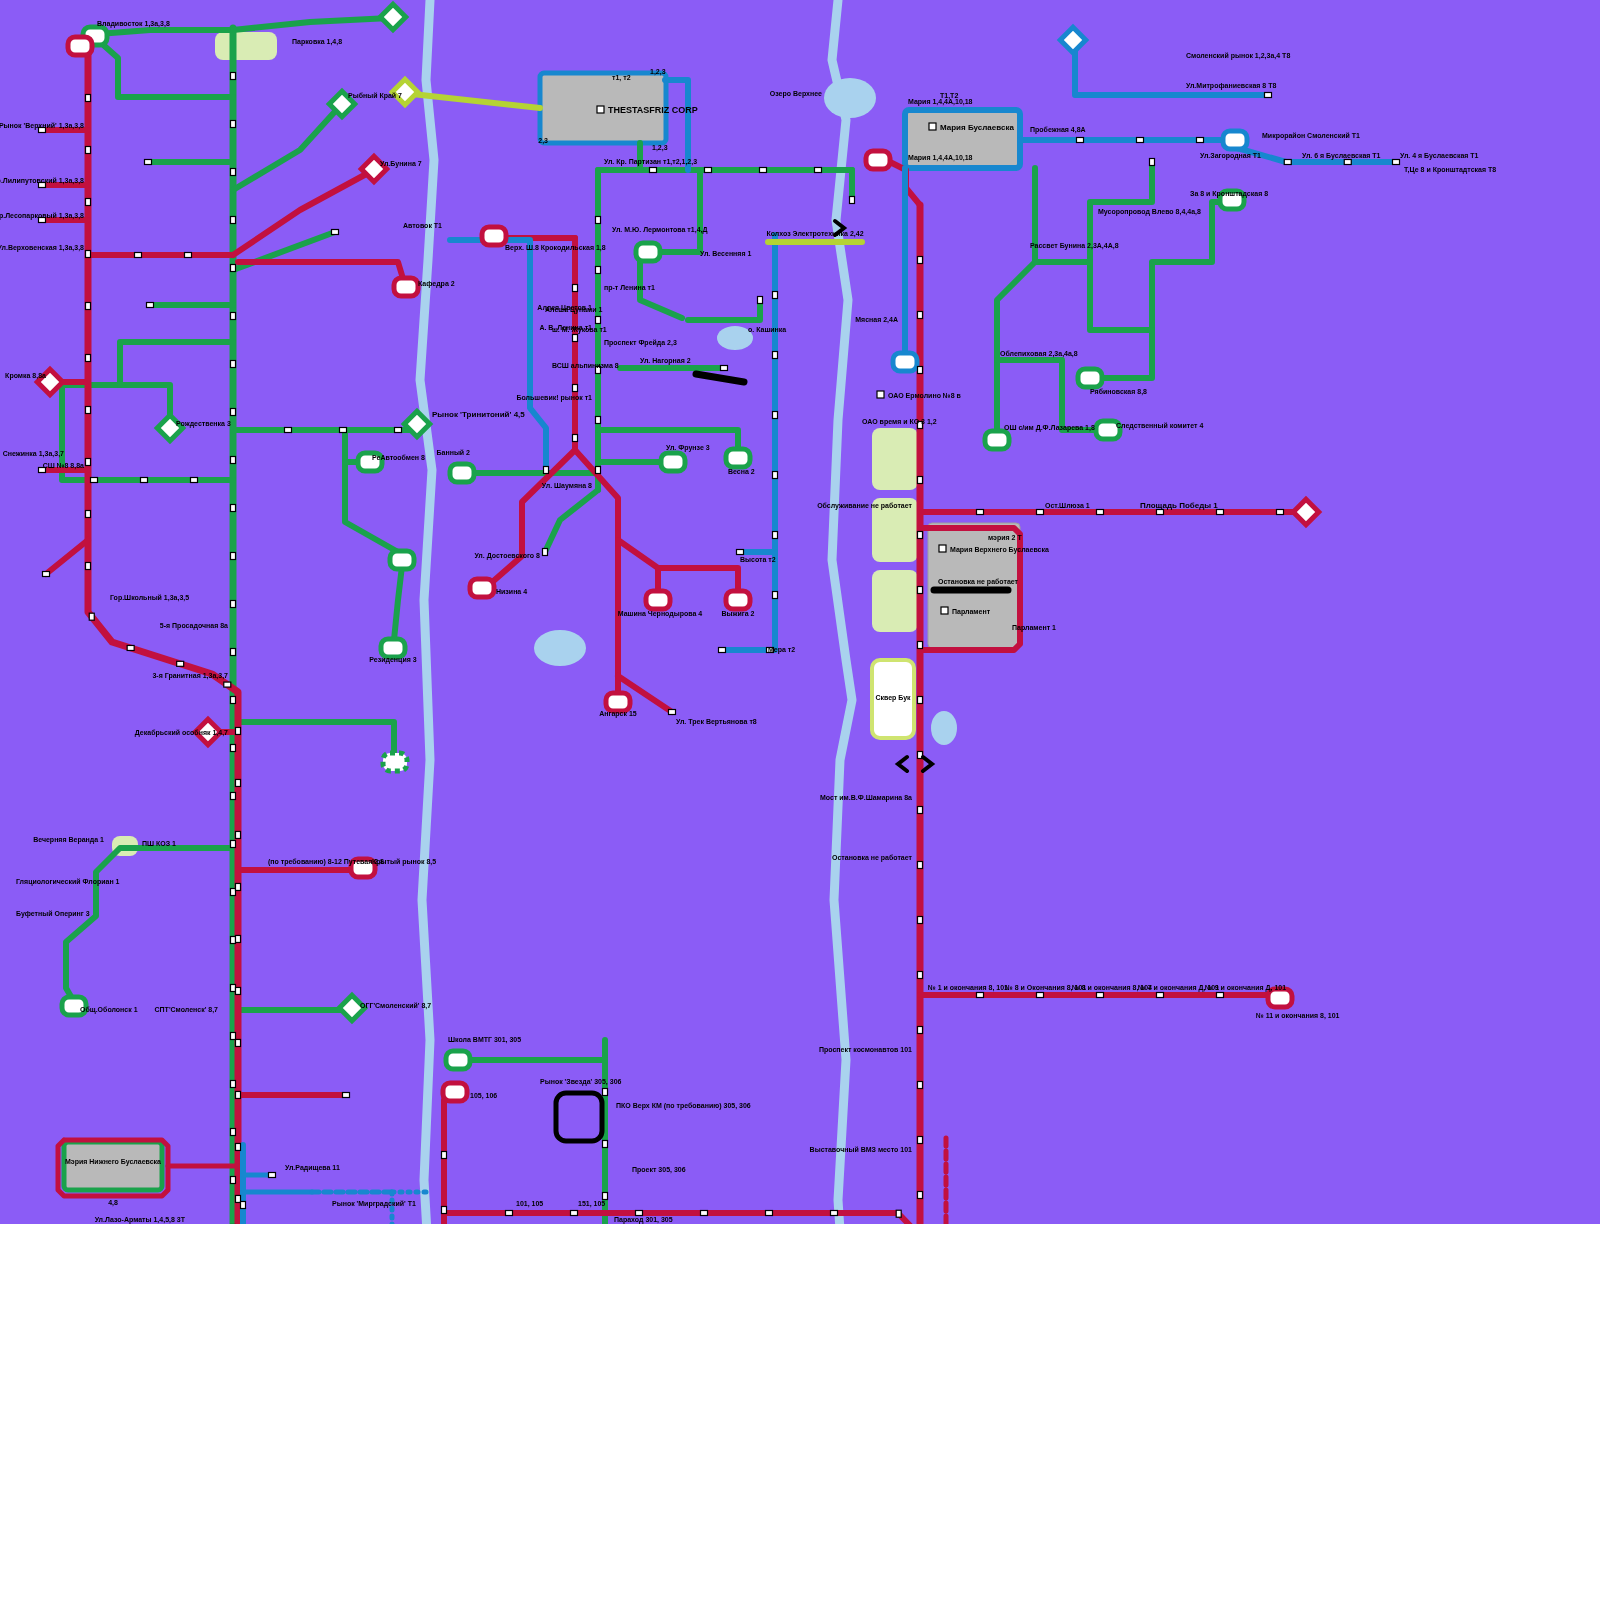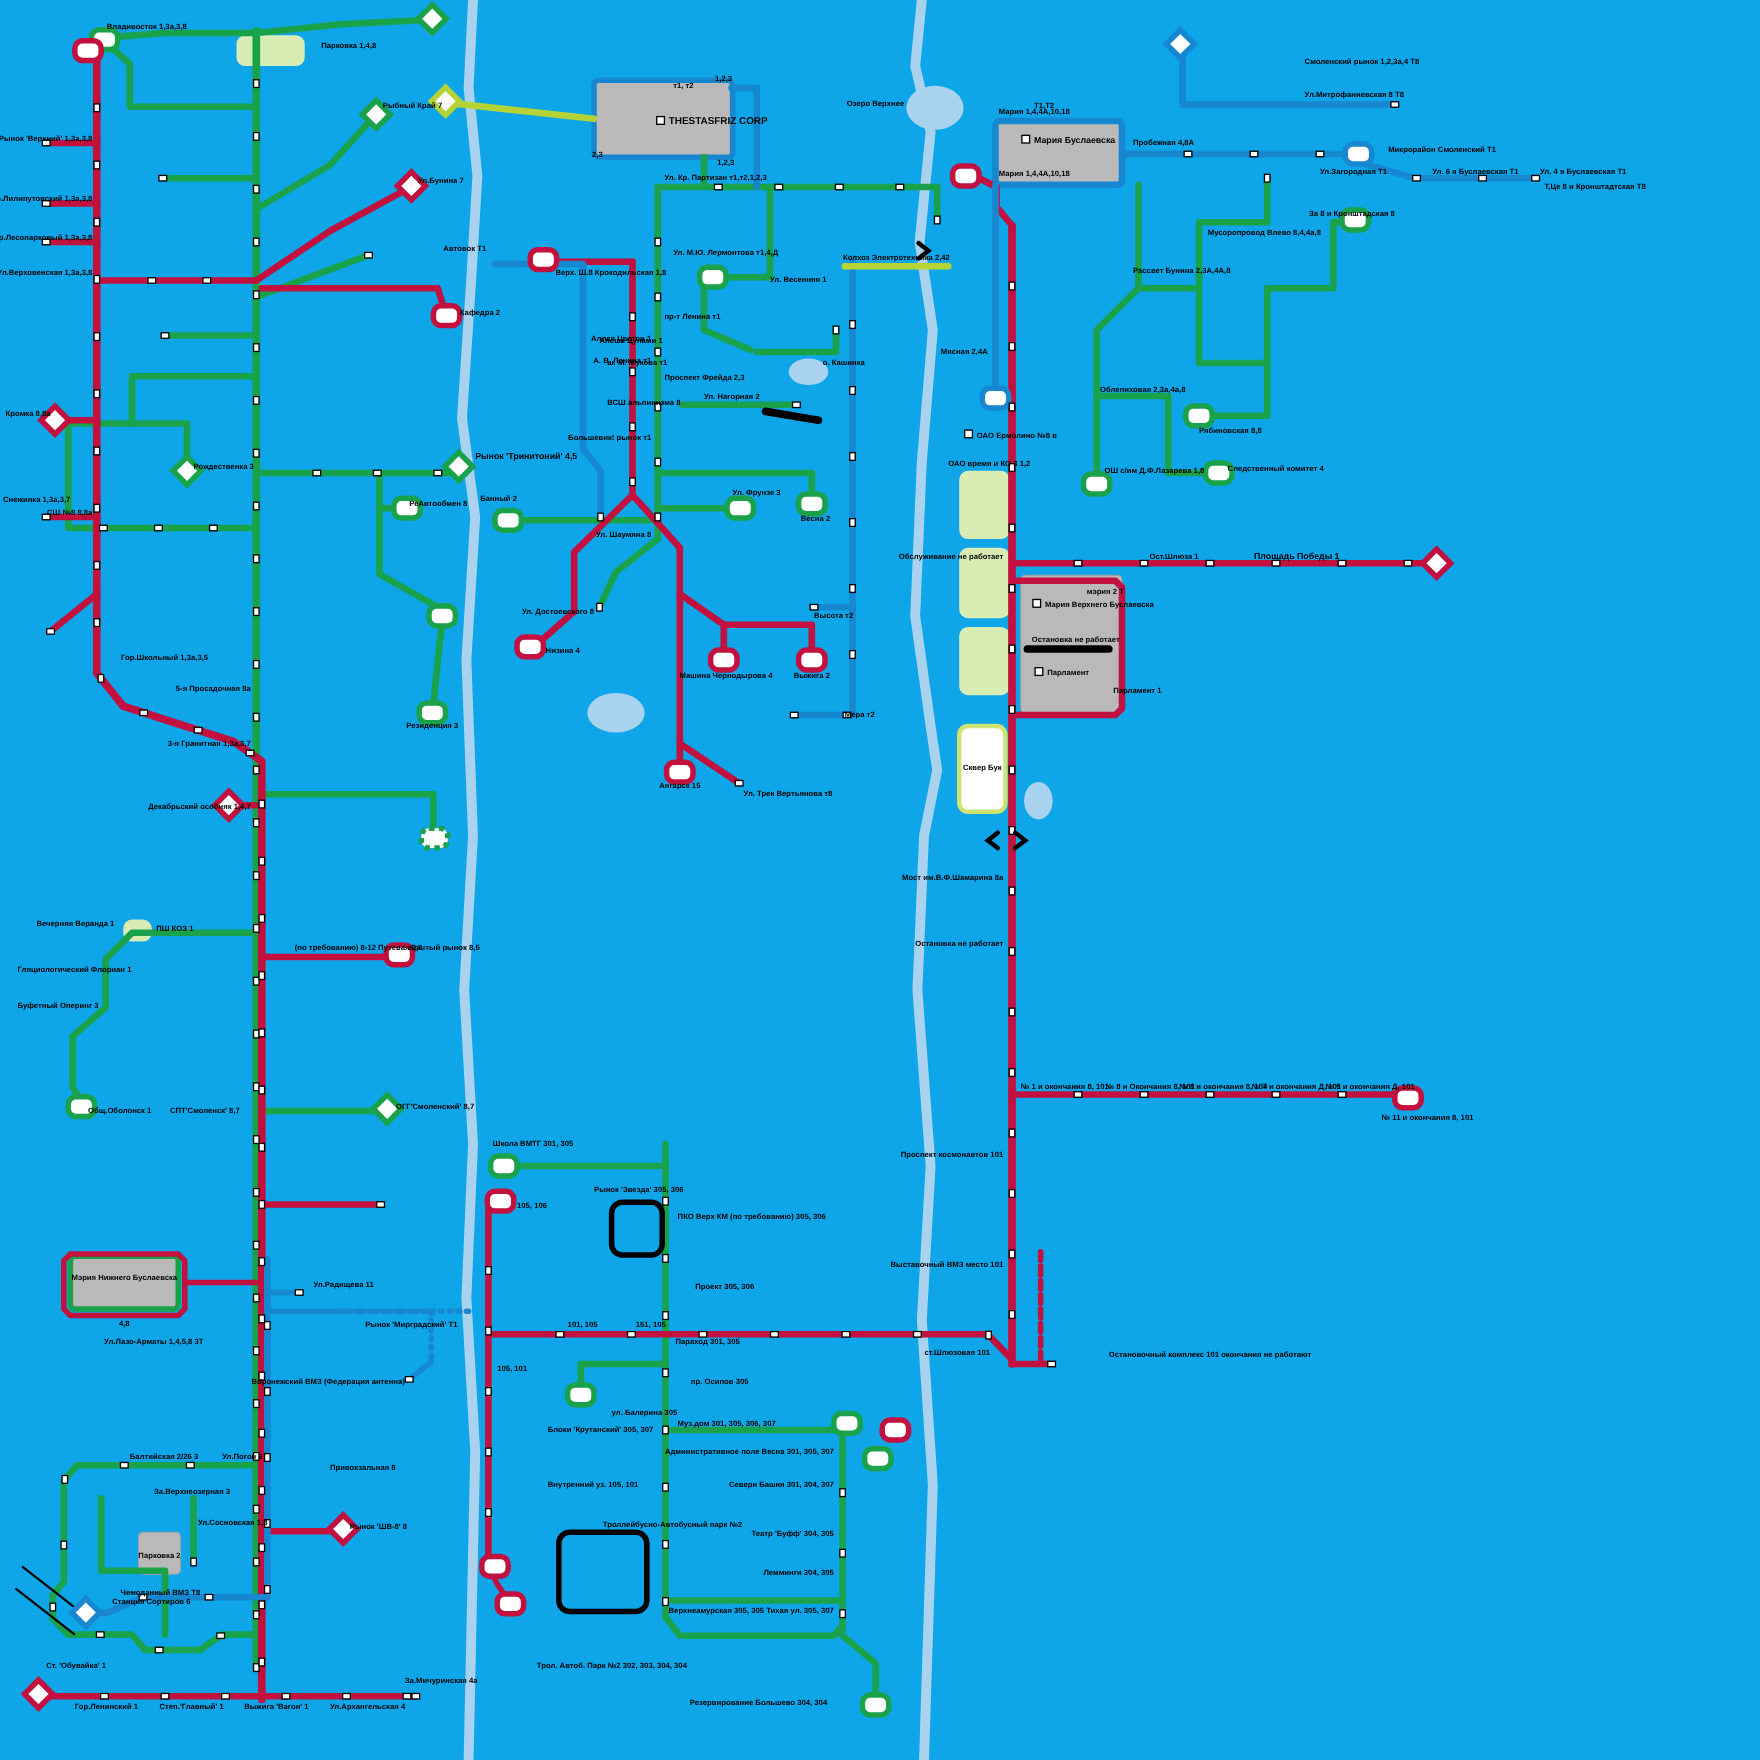--- a/index.html
+++ b/index.html
@@ -1,16 +1,16 @@
 <!DOCTYPE html>
 <html><head>
 <meta charset="utf-8">
 <style>
   html,body{margin:0;padding:0;background:#fff;}
-  #stage{position:relative;width:1600px;height:1600px;background:#0ea5e9;overflow:hidden;
+  #stage{position:relative;width:1600px;height:1224px;background:#8b5cf6;overflow:hidden;
          font-family:"Liberation Sans",sans-serif;}
   svg text{font-family:"Liberation Sans",sans-serif;font-weight:bold;fill:#000;}
 </style>
 </head>
 <body>
 
 <div id="stage">
   <svg id="map" viewBox="0 0 1600 1600" width="1600" height="1600" xmlns="http://www.w3.org/2000/svg">
       <polyline points="430,0 426,80 434,160 428,260 420,380 432,470 424,600 430,760 422,900 430,1040 424,1180 432,1320 426,1600" fill="none" stroke="#a9d2ee" stroke-width="9" stroke-linejoin="round" stroke-linecap="round"></polyline>
       <polyline points="838,0 832,60 846,120 836,220 848,300 838,420 832,560 846,660 852,700 840,760 834,900 846,1060 838,1200 848,1350 840,1600" fill="none" stroke="#a9d2ee" stroke-width="9" stroke-linejoin="round" stroke-linecap="round"></polyline>

